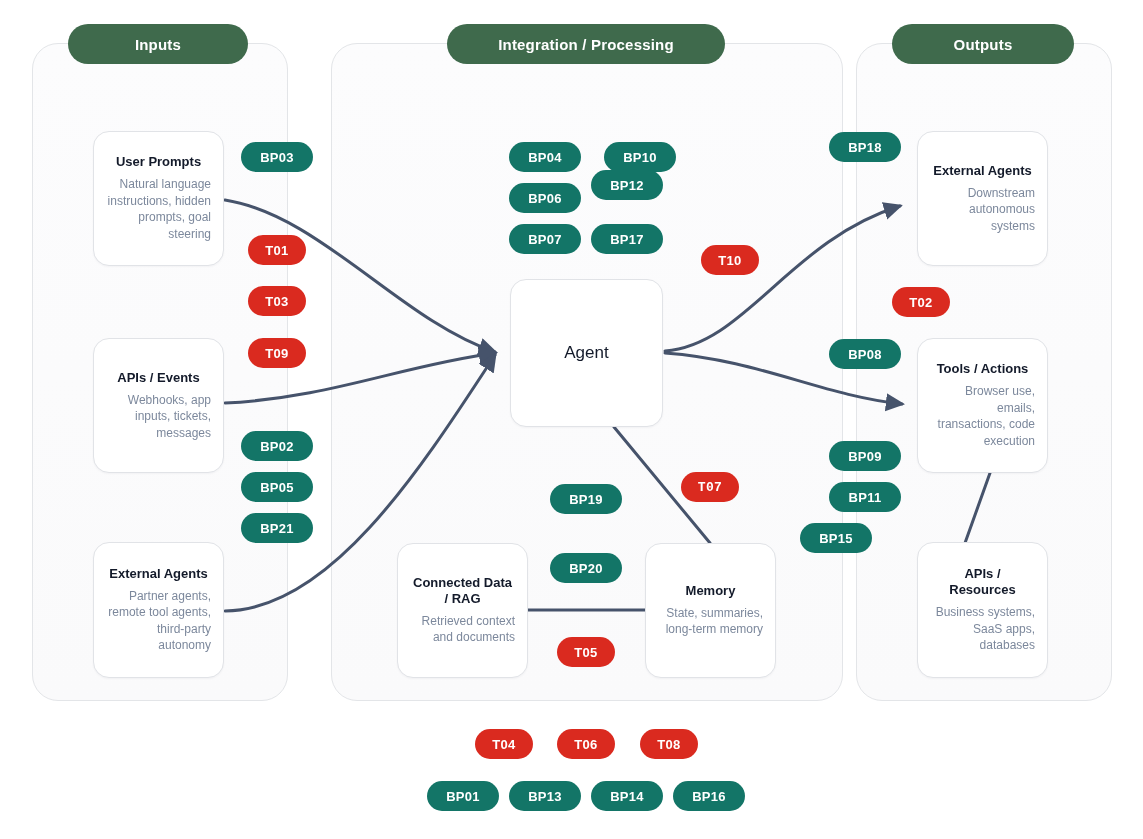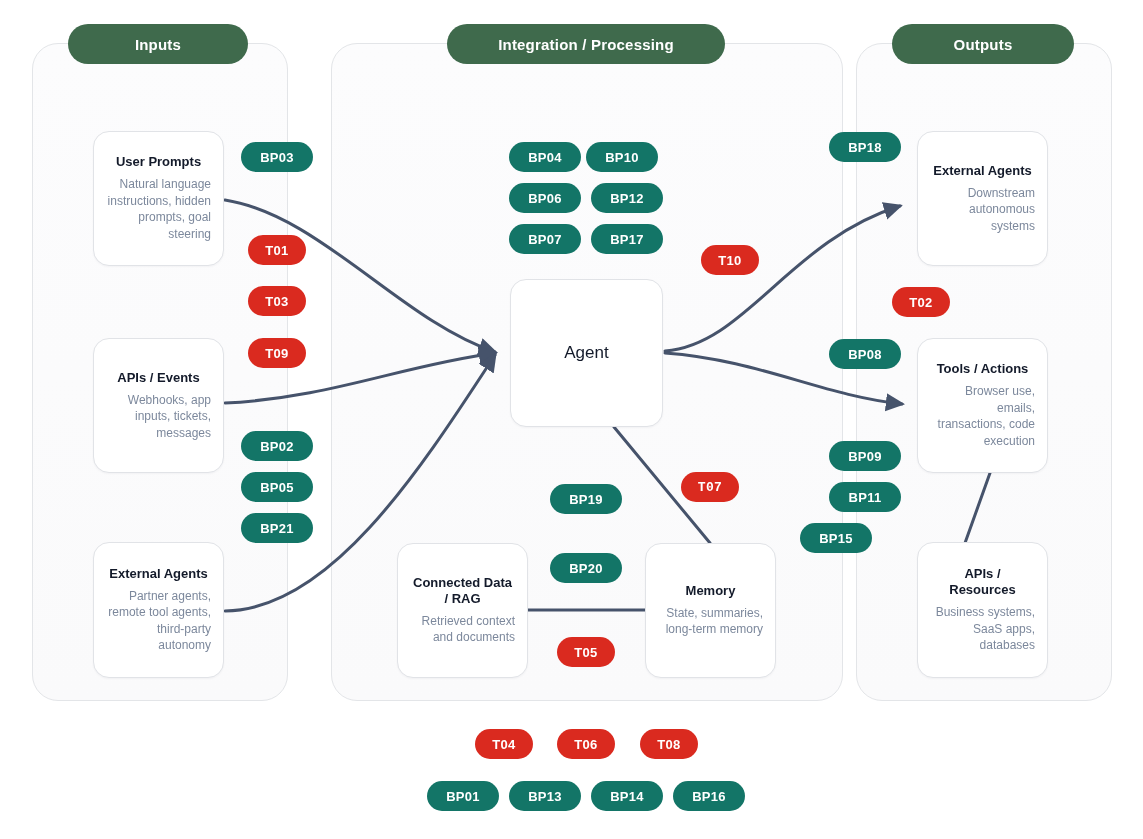--- a/index.html
+++ b/index.html
@@ -121,23 +121,23 @@
   .b-bp03 { left: 241px; top: 142px; }
   .b-t01  { left: 248px; top: 235px; }
   .b-t03  { left: 248px; top: 286px; }
   .b-t09  { left: 248px; top: 338px; }
   .b-bp02 { left: 241px; top: 431px; }
   .b-bp05 { left: 241px; top: 472px; }
   .b-bp21 { left: 241px; top: 513px; }
 
   
   .b-bp04 { left: 509px; top: 142px; }
-  .b-bp10 { left: 586px; top: 142px; }
+  .b-bp10 { left: 604px; top: 142px; }
   .b-bp06 { left: 509px; top: 183px; }
-  .b-bp12 { left: 591px; top: 183px; }
+  .b-bp12 { left: 591px; top: 170px; }
   .b-bp07 { left: 509px; top: 224px; }
   .b-bp17 { left: 591px; top: 224px; }
   .b-t10  { left: 701px; top: 245px; }
   .b-bp19 { left: 550px; top: 484px; }
   .b-t07  { left: 681px; top: 472px; font-family: Liberation Mono, monospace; }
   .b-bp20 { left: 550px; top: 553px; }
   .b-t05  { left: 557px; top: 637px; }
 
   
   .b-bp18 { left: 829px; top: 132px; }

